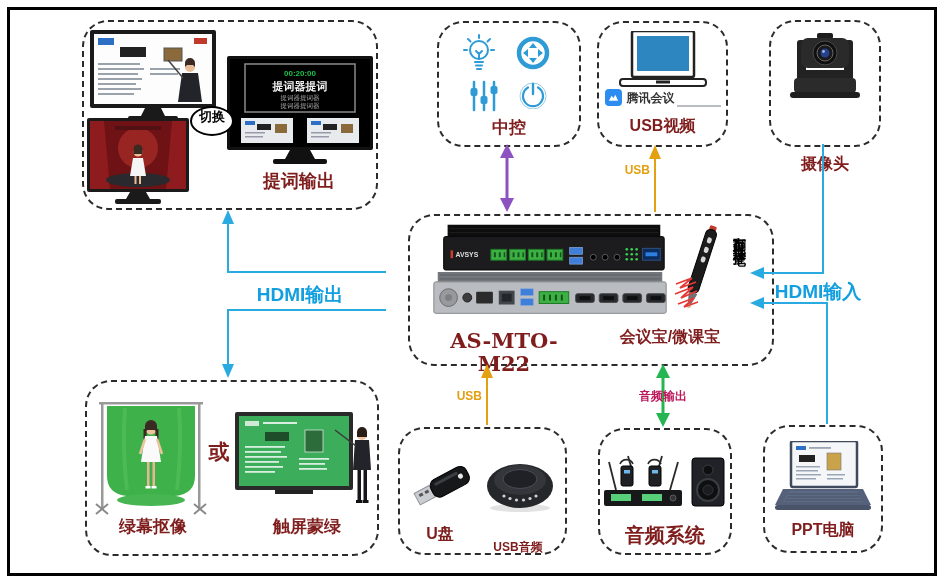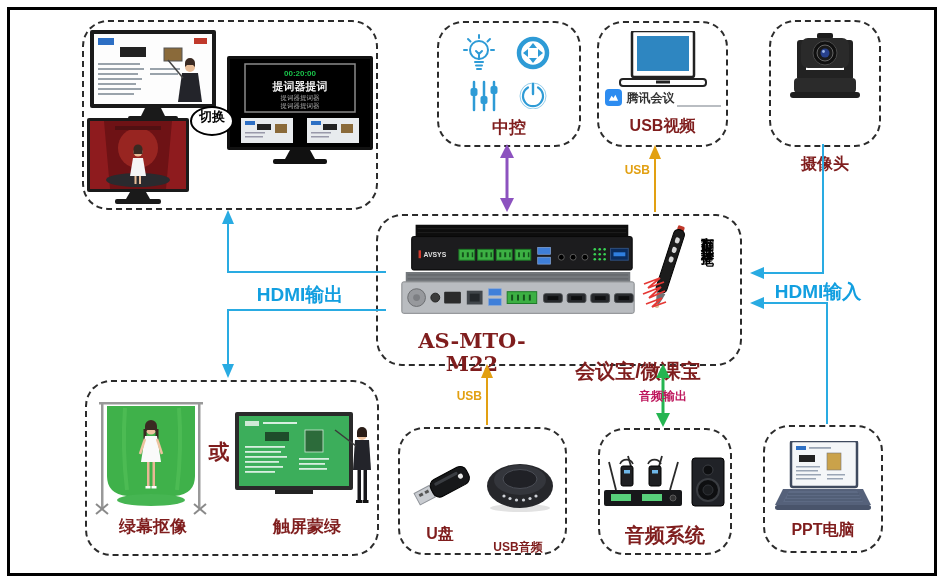--- a/index.html
+++ b/index.html
@@ -136,20 +136,21 @@
         <rect x="80" y="62" width="52" height="25" fill="#e8ebee"></rect>
         <rect x="84" y="65" width="10" height="4" fill="#2d6fc4"></rect>
         <rect x="96" y="68" width="14" height="6" fill="#222"></rect>
         <rect x="114" y="68" width="12" height="9" fill="#8a6a3a"></rect>
         <rect x="84" y="76" width="20" height="1.5" fill="#99a"></rect>
         <rect x="84" y="80" width="18" height="1.5" fill="#99a"></rect>
       </g>
       <path d="M63,94 L83,94 L88,103 L58,103 Z" fill="#111"></path>
       <rect x="46" y="103" width="54" height="5" rx="2" fill="#111"></rect>
     </svg>
+    <div class="lbl" style="left:140px;top:150px;width:150px;font-size:18px;">提词输出</div>
   </div>
 
   <div class="box" style="left:437px;top:21px;width:140px;height:122px;">
     <svg style="position:absolute;left:22px;top:10px;" width="36" height="40" viewBox="0 0 36 40">
       <g stroke="#2e9bd6" stroke-width="2" fill="none" stroke-linecap="round">
         <circle cx="18" cy="17" r="9"></circle>
         <line x1="18" y1="2" x2="18" y2="5"></line>
           <line x1="7" y1="6" x2="9.5" y2="8.5"></line>
         <line x1="29" y1="6" x2="26.5" y2="8.5"></line>
           <line x1="3" y1="17" x2="6" y2="17"></line>
@@ -220,21 +221,21 @@
       <circle cx="38" cy="23" r="8" fill="#1a1a1a" stroke="#666"></circle>
       <circle cx="38" cy="23" r="4.5" fill="#27408b"></circle>
       <circle cx="36.5" cy="21.5" r="1.4" fill="#9fb8e8"></circle>
       <rect x="10" y="40" width="56" height="8" fill="#222"></rect>
       <rect x="7" y="48" width="62" height="15" rx="4" fill="#2b2b2b"></rect>
       <rect x="3" y="62" width="70" height="6" rx="3" fill="#1f1f1f"></rect>
     </svg>
     <div class="lbl" style="left:0;right:0;top:93px;font-size:16px;margin-top:40px;">摄像头</div>
   </div>
 
-  <div class="box" style="left:376px;top:214px;width:362px;height:148px;">
+  <div class="box" style="left:408px;top:214px;width:362px;height:148px;">
     <svg style="position:absolute;left:12px;top:6px;" width="256" height="100" viewBox="0 0 260 100">
 
       <rect x="26" y="2" width="216" height="12" fill="#0d0d0d"></rect>
       <line x1="28" y1="6" x2="240" y2="6" stroke="#1f1f1f"></line>
         <line x1="28" y1="10" x2="240" y2="10" stroke="#1f1f1f"></line>
       <rect x="22" y="14" width="224" height="34" rx="2" fill="#1c1c1e" stroke="#050505"></rect>
       <rect x="29" y="28" width="2.5" height="8" fill="#d23b2f"></rect>
       <text x="34" y="35" fill="#dfdfdf" font-size="7" font-weight="bold">AVSYS</text>
       <g>
         <rect x="70" y="27" width="16" height="11" fill="#3cb043" stroke="#1e7a28"></rect>
@@ -319,21 +320,21 @@
         <circle cx="28.5" cy="85.5" r="2.2" fill="#d9c49a"></circle>
       </g>
       <g stroke="#e53935" stroke-width="1.8" fill="none">
         <path d="M4,62 L20,56 L8,66 L24,60"></path>
         <path d="M3,72 L21,65 L9,76 L25,69"></path>
         <path d="M6,82 L22,76 L12,85 L26,80"></path>
       </g>
     </svg>
     <div class="vtext" style="left:320px;top:10px;height:114px;">翻页批注录控笔</div>
     <div class="lbl serifb" style="left:14px;top:113px;width:160px;font-size:21px;">AS-MTO-M22</div>
-    <div class="lbl" style="left:170px;top:112px;width:180px;font-size:20px;margin-top:32px;">会议宝/微课宝</div>
+    <div class="lbl" style="left:170px;top:112px;width:180px;font-size:16px;">会议宝/微课宝</div>
   </div>
 
   <div class="box" style="left:85px;top:380px;width:290px;height:172px;">
     <svg style="position:absolute;left:8px;top:14px;" width="112" height="122" viewBox="0 0 112 122">
       <rect x="4" y="6" width="104" height="2.5" fill="#999"></rect>
       <rect x="6" y="6" width="2.5" height="106" fill="#999"></rect>
       <rect x="103" y="6" width="2.5" height="106" fill="#999"></rect>
       <g stroke="#8a8a8a" stroke-width="2">
         <line x1="1" y1="118" x2="13" y2="108"></line>
           <line x1="13" y1="118" x2="1" y2="108"></line>

